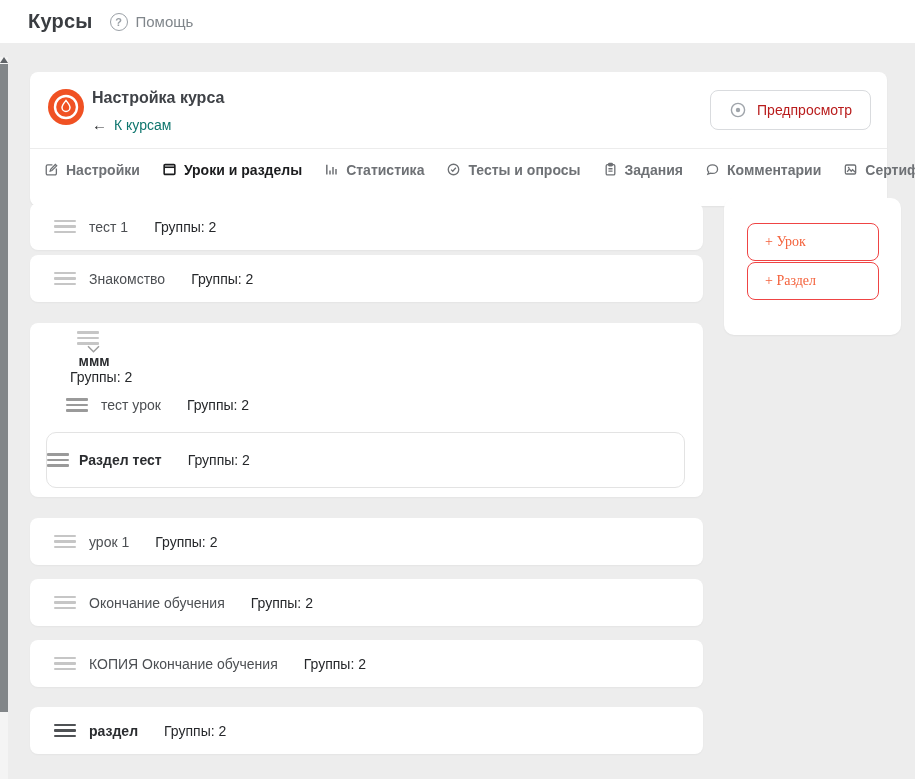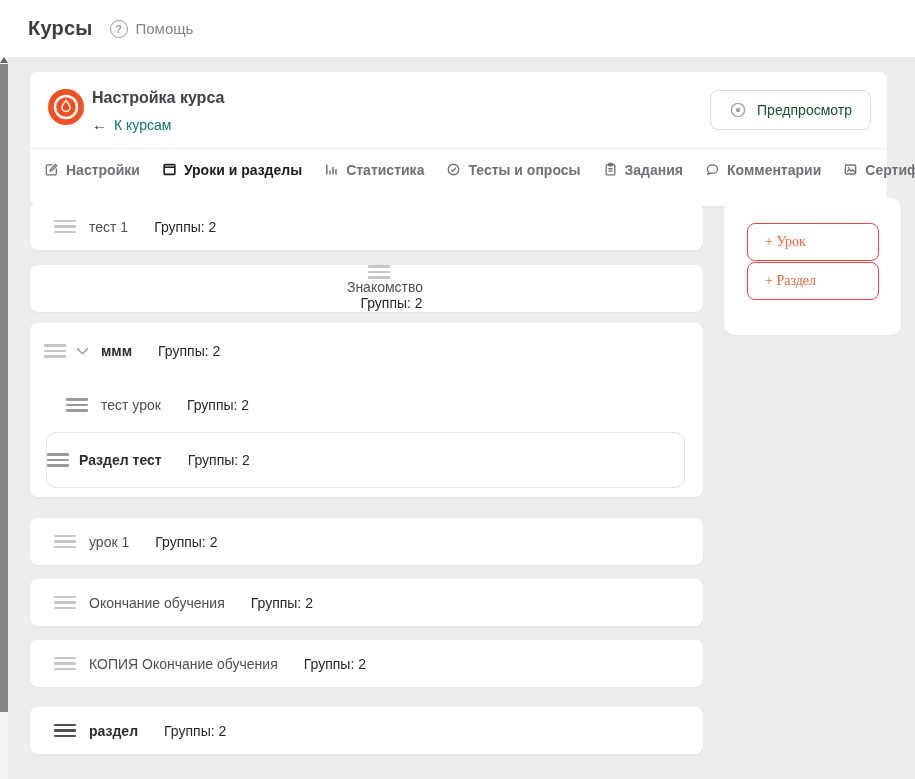--- a/index.html
+++ b/index.html
@@ -1,21 +1,21 @@
 <!DOCTYPE html>
 <html><head>
 <meta charset="utf-8">
 <style>
   * { margin:0; padding:0; box-sizing:border-box; }
   html,body { width:915px; height:779px; }
   body { font-family:"Liberation Sans", sans-serif; background:#ededed; overflow:hidden; }
   #app { position:relative; width:915px; height:779px; background:#ededed; }
 
   
-  .topbar { position:absolute; left:0; top:0; width:915px; height:57px; background:#ffffff;
+  .topbar { position:absolute; left:0; top:0; width:915px; height:43px; background:#ffffff;
             display:flex; align-items:center; padding-left:28px; }
   .page-title { font-size:20px; font-weight:bold; color:#3a3d41; letter-spacing:.2px; }
   .help { display:flex; align-items:center; gap:8px; margin-left:17px; cursor:pointer; }
   .help-circle { width:18px; height:18px; border:1.5px solid #9aa0a6; border-radius:50%;
                  color:#9aa0a6; font-size:11px; font-weight:bold; display:flex; align-items:center; justify-content:center; }
   .help-label { font-size:15px; color:#80868b; }
 
   
   .scrollbar { position:absolute; left:0; top:57px; width:8px; height:722px; background:#f4f4f4; }
   .scroll-arrow { position:absolute; left:0; top:0; width:0; height:0; margin-left:0;
@@ -24,21 +24,21 @@
 
   
   .card { position:absolute; background:#fff; border-radius:8px; box-shadow:0 1px 2px rgba(0,0,0,.05); }
   .header-card { left:30px; top:72px; width:857px; height:134px; }
   .logo { position:absolute; left:18px; top:17px; width:36px; height:36px; }
   .course-title { position:absolute; left:62px; top:17px; font-size:16px; font-weight:bold; color:#3f4247; }
   .back-link { position:absolute; left:62px; top:44px; display:flex; align-items:center; gap:7px; cursor:pointer; }
   .back-arrow { font-size:15px; color:#2b2d30; }
   .back-text { font-size:14px; color:#0f766e; }
   .preview-btn { position:absolute; right:16px; top:18px; height:40px; padding:0 18px;
-                 border:1px solid #d9dbde; border-radius:8px; background:#fff; color:#14532d;
+                 border:1px solid #d9dbde; border-radius:8px; background:#fff; color:#b91c1c;
                  font-size:14px; display:flex; align-items:center; gap:10px; cursor:pointer;
                  font-family:"Liberation Sans", sans-serif; }
   .header-divider { position:absolute; left:0; top:76px; width:857px; height:1px; background:#ececec; }
   .tabs { position:absolute; left:14px; top:77px; height:41px; display:flex; align-items:center; gap:22px; }
   .tab { display:flex; align-items:center; gap:7px; font-size:14px; color:#6e7175; cursor:pointer; white-space:nowrap;font-weight:bold; }
   .tab.active { color:#1b1c1e; font-weight:bold; }
   .tab svg { flex:none; }
 
   
   .row { position:absolute; left:30px; width:673px; height:47px; background:#fff; border-radius:8px;
@@ -46,21 +46,21 @@
   .handle { display:flex; flex-direction:column; gap:3px; width:22px; cursor:grab; flex:none; }
   .handle i { display:block; height:2.5px; border-radius:1px; background:#c6c6c6; }
   .handle.medium i { background:#9a9a9a; }
   .handle.dark i { background:#4f5255; }
   .row-title { font-size:14px; color:#4c4f53; margin-left:13px; white-space:nowrap; }
   .row-title.bold { font-weight:bold; color:#2b2d30; }
   .row-groups { font-size:14px; color:#26282b; margin-left:26px; white-space:nowrap; }
 
   .group-container { position:absolute; left:30px; top:323px; width:673px; height:174px; background:#fff;
                      border-radius:8px; box-shadow:0 1px 2px rgba(0,0,0,.04); }
-  .group-head { position:absolute; left:14px; top:20px; display:flex; align-items:center; cursor:pointer; }
+  .group-head { position:absolute; left:14px; top:8px; display:flex; align-items:center; cursor:pointer;flex-direction:column; }
   .chevron { margin-left:10px; display:flex; align-items:center; cursor:pointer; }
   .group-head .row-title { margin-left:12px; }
   .sub-row { position:absolute; left:36px; top:74px; display:flex; align-items:center; cursor:pointer; }
   .boxed-row { position:absolute; left:16px; top:109px; width:639px; height:56px; border:1px solid #e3e3e3;
                border-radius:10px; display:flex; align-items:center; cursor:pointer; }
   .boxed-row .row-title { margin-left:10px; }
 
   
   .actions-card { left:724px; top:198px; width:177px; height:137px; border-radius:10px; }
   .action-btn { position:absolute; left:23px; width:132px; height:38px; background:#fff;
@@ -167,21 +167,21 @@
   <div class="row" style="top:203px;">
     <div class="handle">
         <i></i>
         <i></i>
         <i></i>
       </div>
     <span class="row-title">тест 1</span>
     <span class="row-groups">Группы: 2</span>
   </div>
 
-  <div class="row" style="top:265px;flex-direction:column;">
+  <div class="row" style="top:255px;">
     <div class="handle">
         <i></i>
         <i></i>
         <i></i>
       </div>
     <span class="row-title">Знакомство</span>
     <span class="row-groups">Группы: 2</span>
   </div>
 
   <div class="group-container">

